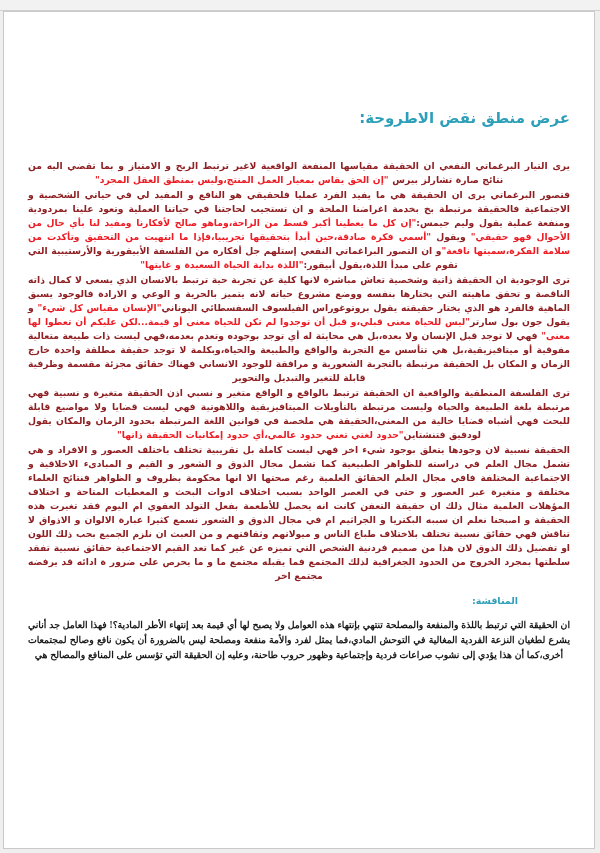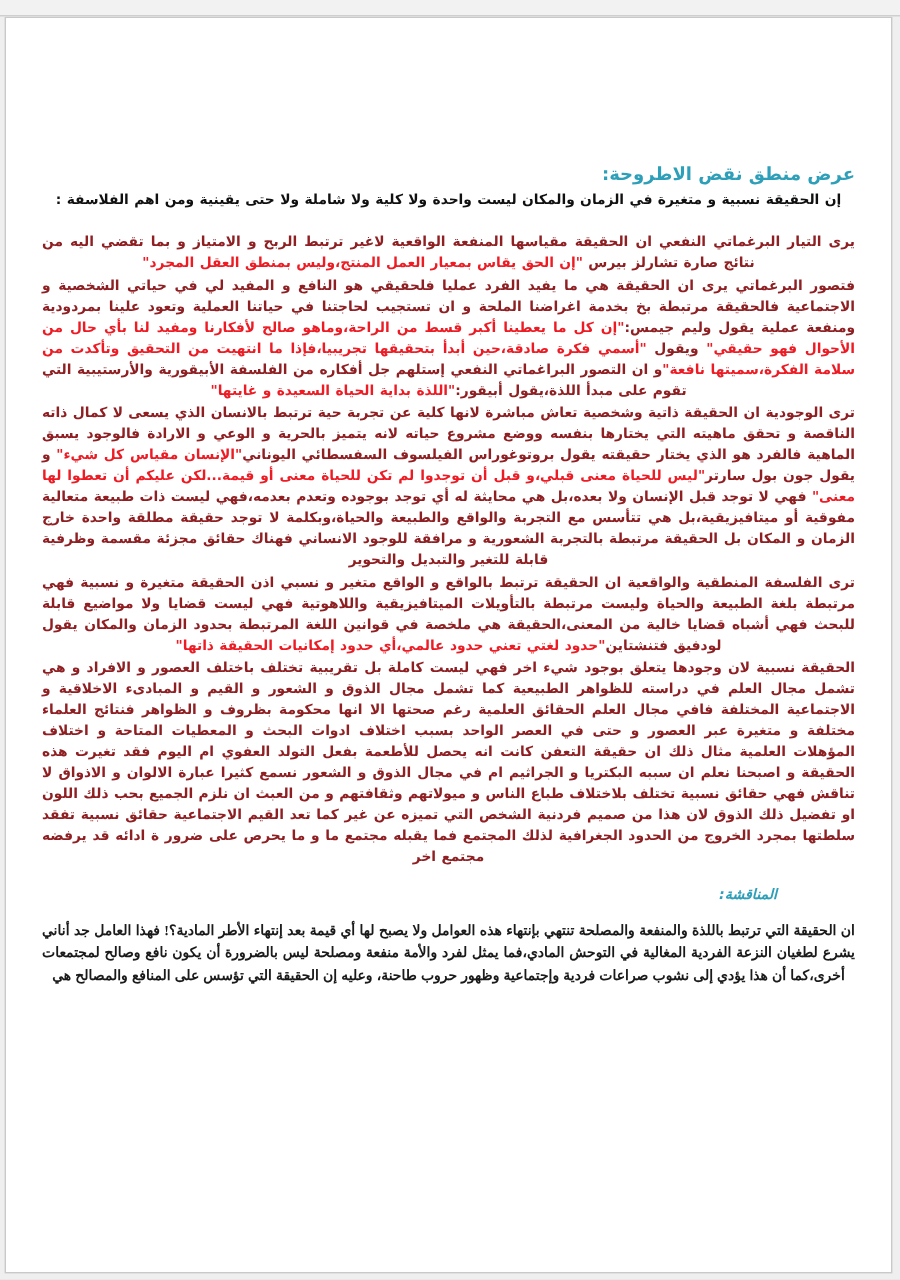--- a/index.html
+++ b/index.html
@@ -52,38 +52,37 @@
     height: 100%;
     box-sizing: border-box;
     padding: 96px 24px 20px 24px;
     direction: rtl;
     text-align: justify;
     text-align-last: center;
   }
 
   
   .heading {
-    font-size: 12px;
+    font-size: 15px;
     font-weight: 700;
     color: #2e9fb8;
     text-align: center;
     text-align-last: right;
     margin: 0 0 3px 0;
     line-height: 1.35;
     letter-spacing: 0.1px;
   }
   .heading-discussion {
     font-size: 9.5px;
     font-weight: 700;
     color: #2e9fb8;
     text-align: right;
     text-align-last: right;
     margin: 12px 52px 10px 0;
     line-height: 1.35;
-    font-style: italic;
   }
 
   .para {
     margin: 0 0 1px 0;
     line-height: 1.52;
     font-size: 9.2px;
     font-weight: 700;
     text-align: justify;
     text-align-last: center;
     word-spacing: 0.4px;
@@ -123,21 +122,21 @@
 <div id="scan-viewport">
 
   <div id="scan-topstrip"></div>
 
   <div id="page-sheet">
     <div id="page-body">
 
       <div class="heading">عرض منطق نقض الاطروحة:</div>
 
       <div class="para para-black">
-        <span>إن الحقيقة نسبية و متغيرة في الزمان والمكان ليست واحدة ولا كلية ولا شاملة ولا حتى يقينية  ومن اهم الفلاسفة :</span><br>
+        <br>
       </div>
 
       <div class="para para-maroon">
         <span class="qd">يرى التيار البرغماتي النفعي  ان الحقيقة مقياسها المنفعة الواقعية لاغير  ترتبط الربح و الامتياز و بما تقضي اليه من نتائج صارة تشارلز بيرس </span><span class="q">"إن الحق يقاس بمعيار العمل المنتج،وليس بمنطق العقل المجرد"</span>
       </div>
 
       <div class="para para-maroon">
         <span class="qd">فتصور البرغماتي يرى ان الحقيقة هي ما يفيد الفرد عمليا فلحقيقي هو النافع و المفيد لي في حياتي الشخصية و الاجتماعية فالحقيقة مرتبطة بخ بخدمة اغراضنا الملحة و ان تستجيب لحاجتنا في حياتنا العملية وتعود علينا بمردودية ومنفعة عملية يقول وليم جيمس:</span><span class="q">"إن كل ما يعطينا أكبر قسط من الراحة،وماهو صالح لأفكارنا ومفيد لنا بأي حال من الأحوال فهو حقيقي"</span><span class="qd"> ويقول </span><span class="q">"أسمي فكرة صادقة،حين أبدأ بتحقيقها تجريبيا،فإذا ما انتهيت من التحقيق وتأكدت من سلامة الفكرة،سميتها نافعة"</span><span class="qd">و ان التصور البراغماتي النفعي إستلهم جل أفكاره من الفلسفة الأبيقورية والأرستيبية التي تقوم على مبدأ اللذة،يقول أبيقور:</span><span class="q">"اللذة بداية الحياة السعيدة و غايتها"</span>
       </div>
 

